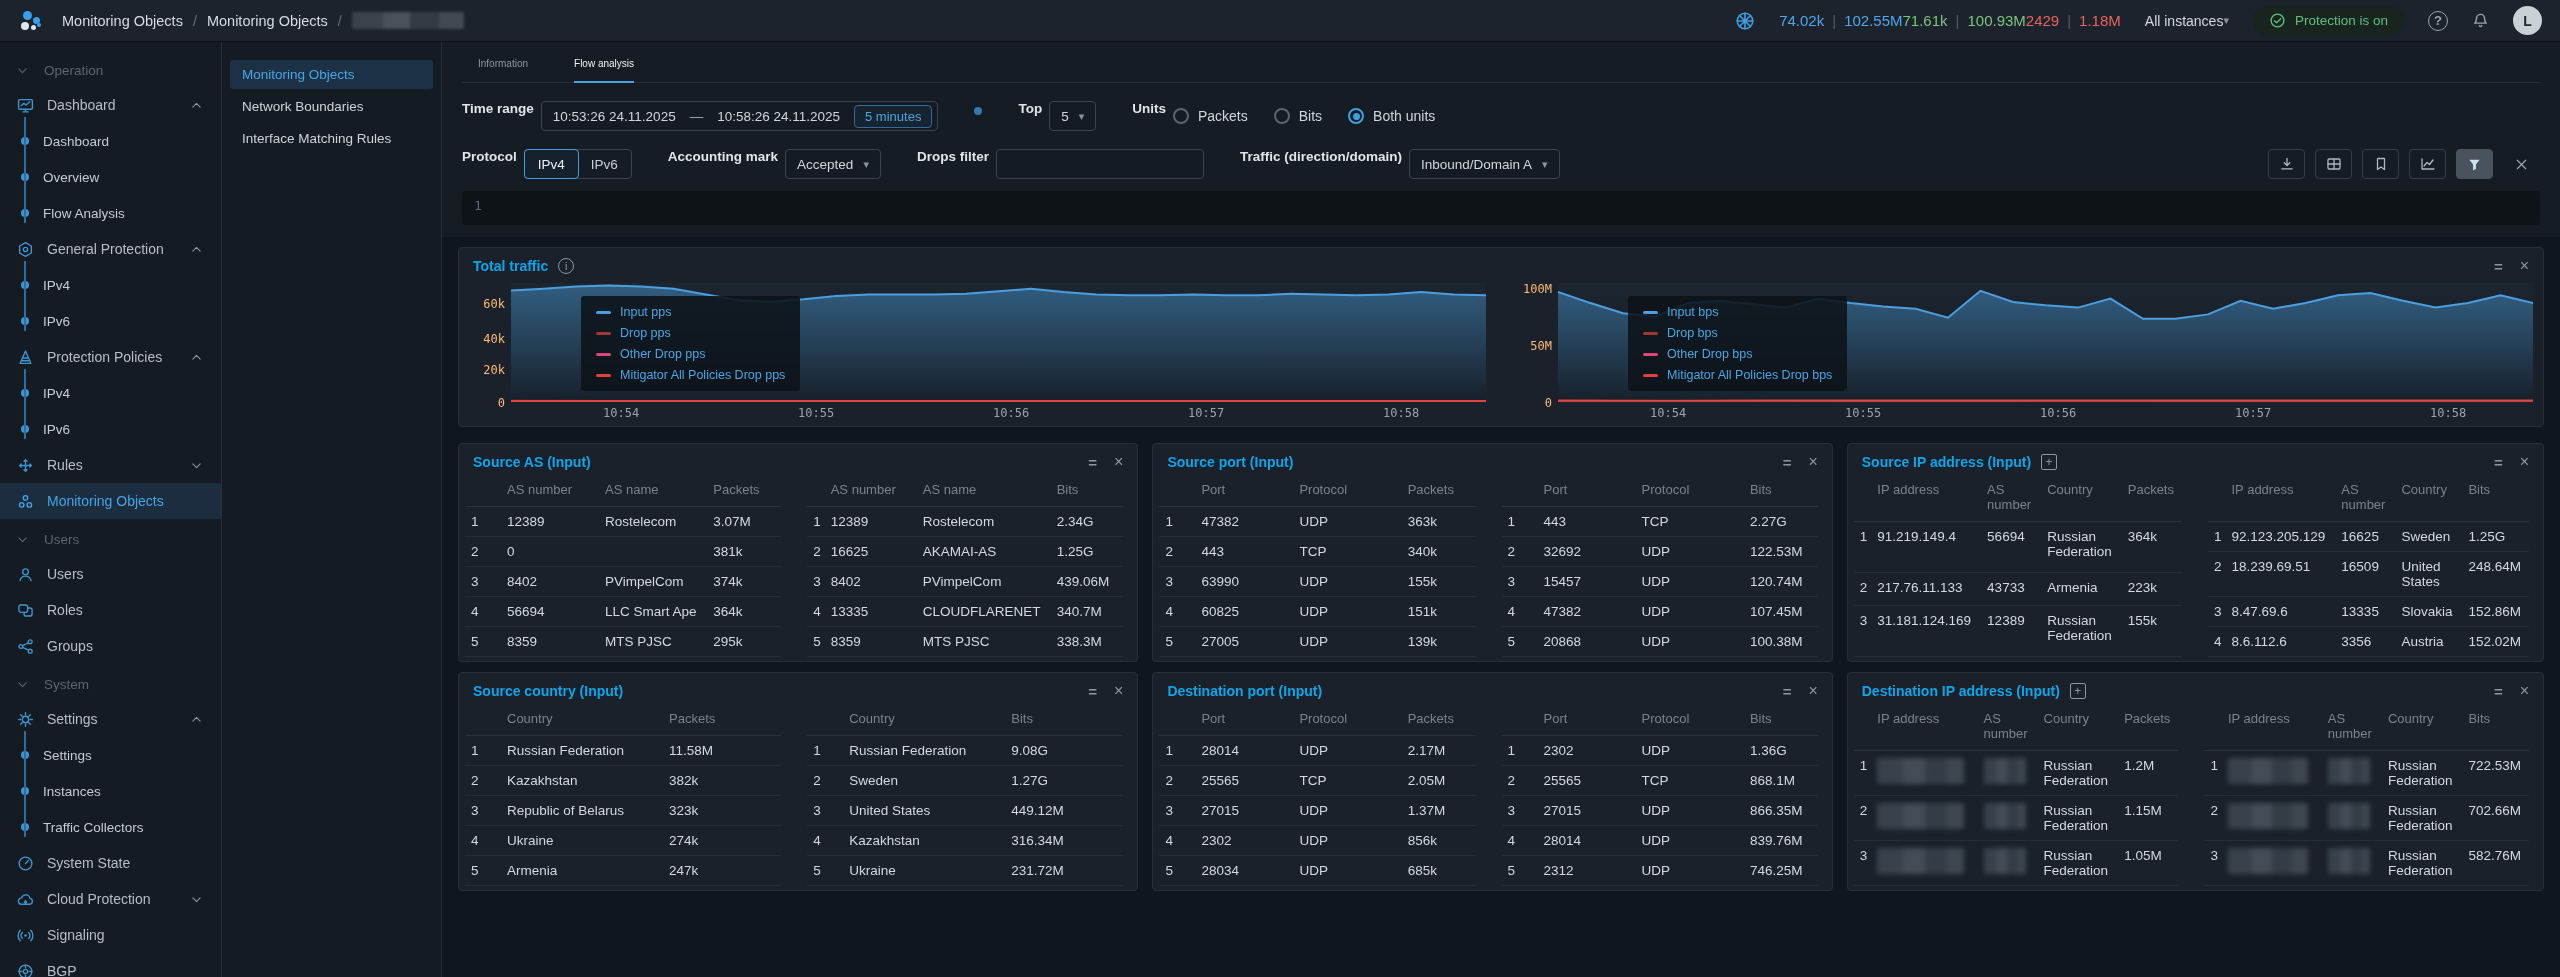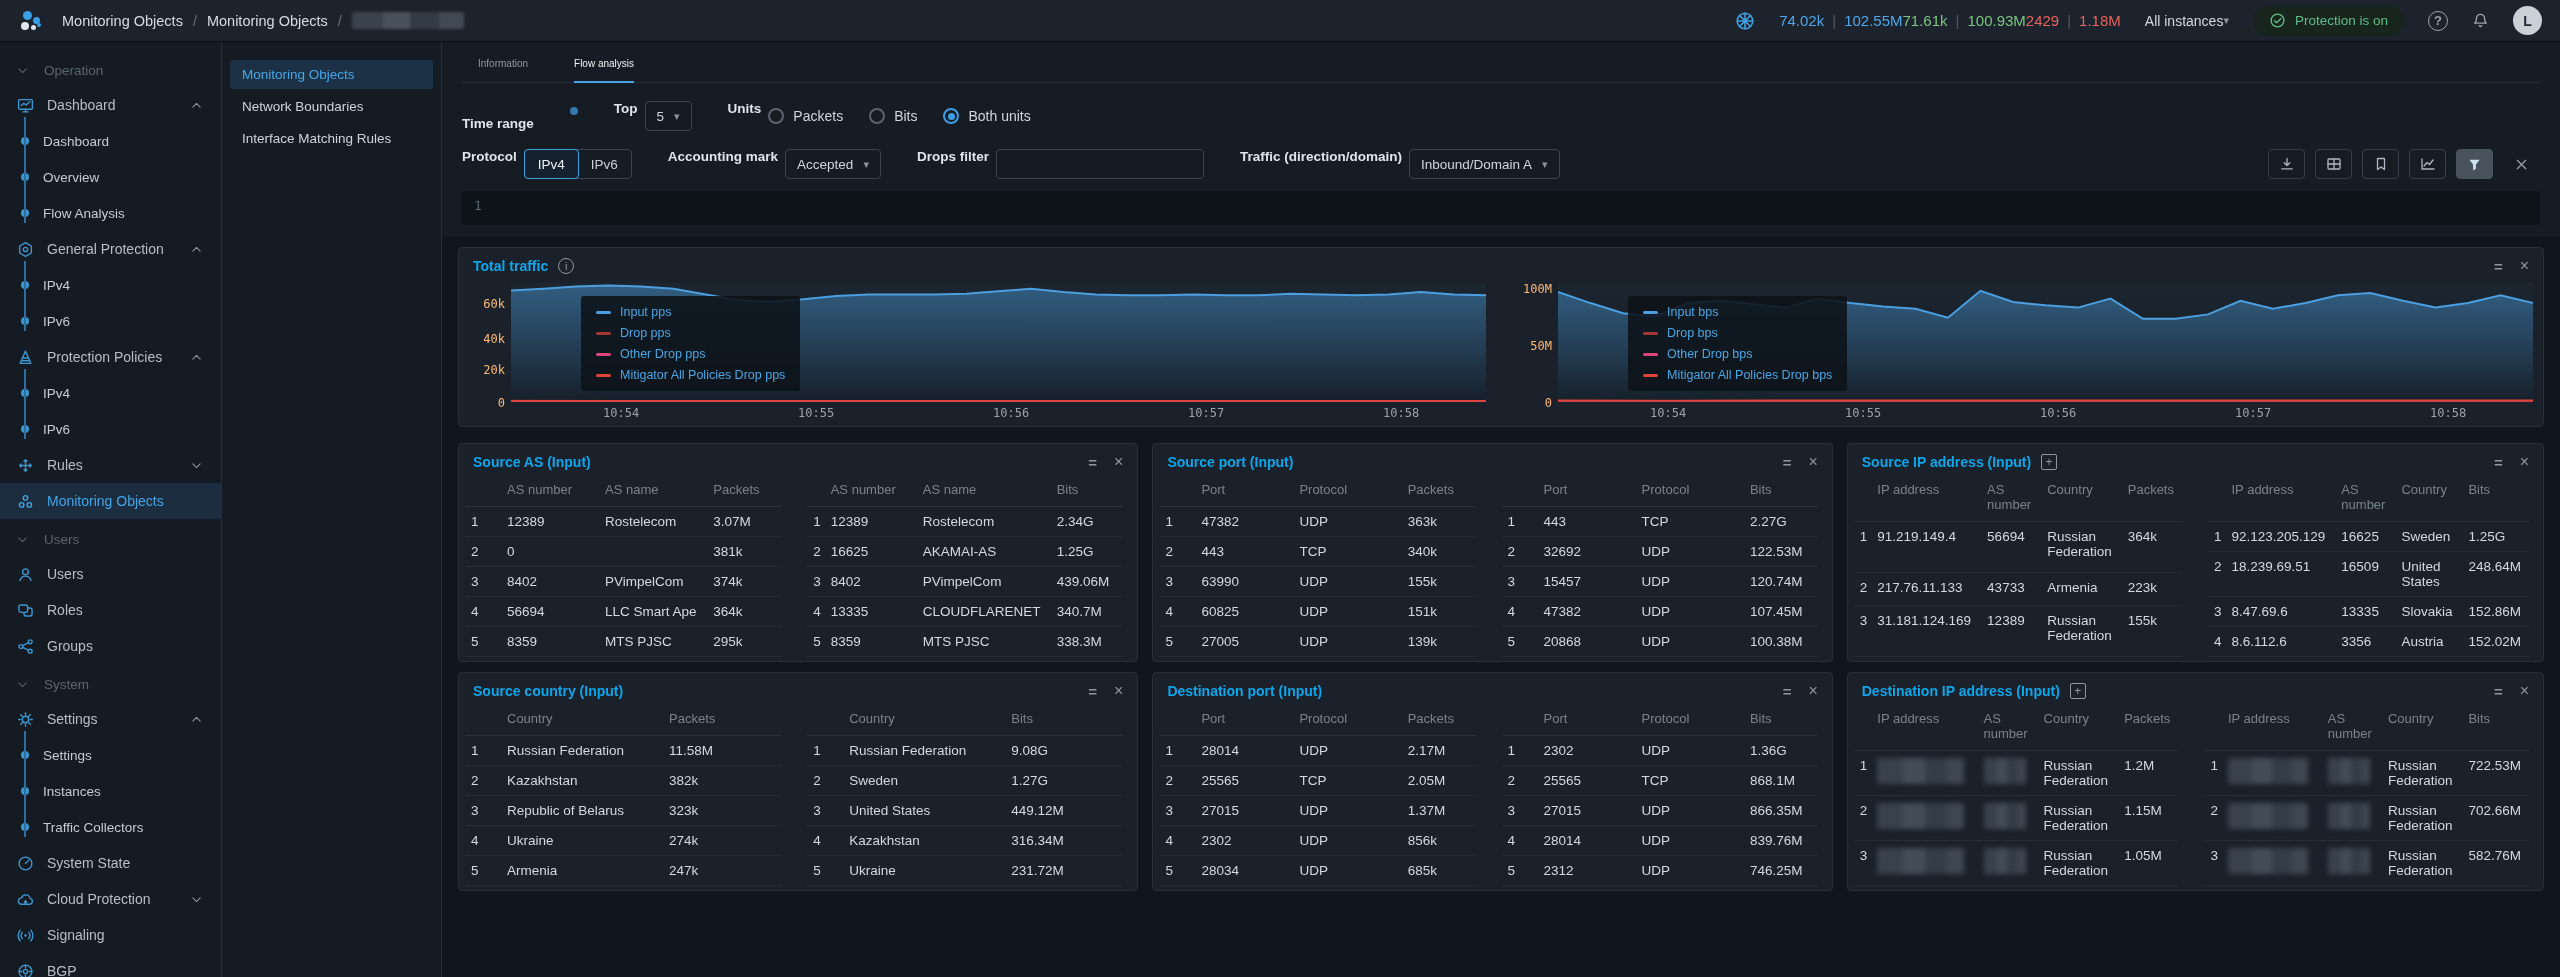--- a/index.html
+++ b/index.html
@@ -461,20 +461,26 @@
       <div class="tabs" id="tabs">
           <span class="tab">
      <span>Information</span></span>
           <span class="tab active">
      <span>Flow analysis</span></span>
         </div>
 
       <div class="frow">
         <div class="fgroup">
           <span class="lbl">Time range</span>
+          <span class="ctl timebox">
+            <span>10:53:26 24.11.2025</span>
+            <span class="tsep">—</span>
+            <span>10:58:26 24.11.2025</span>
+            <span class="badge5m">5 minutes</span>
+          </span>
         </div>
         <span class="bluedot"></span>
         <div class="fgroup">
           <span class="lbl">Top</span>
           <span class="ctl selctl">
             <span>5</span>
             <span class="caret">▾</span>
           </span>
         </div>
         <div class="fgroup">

